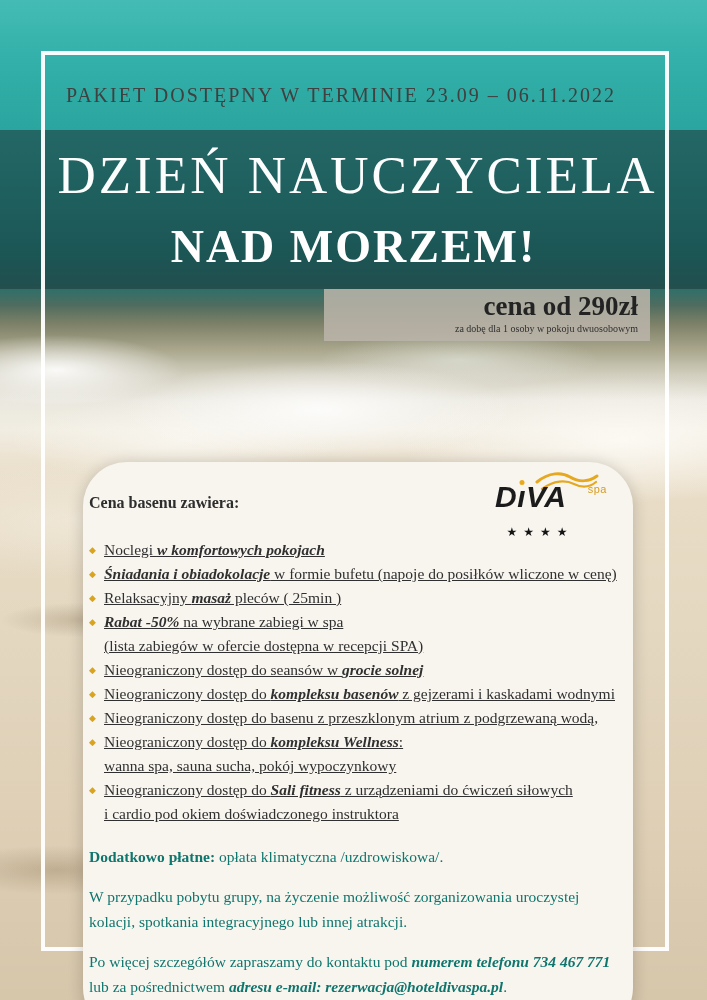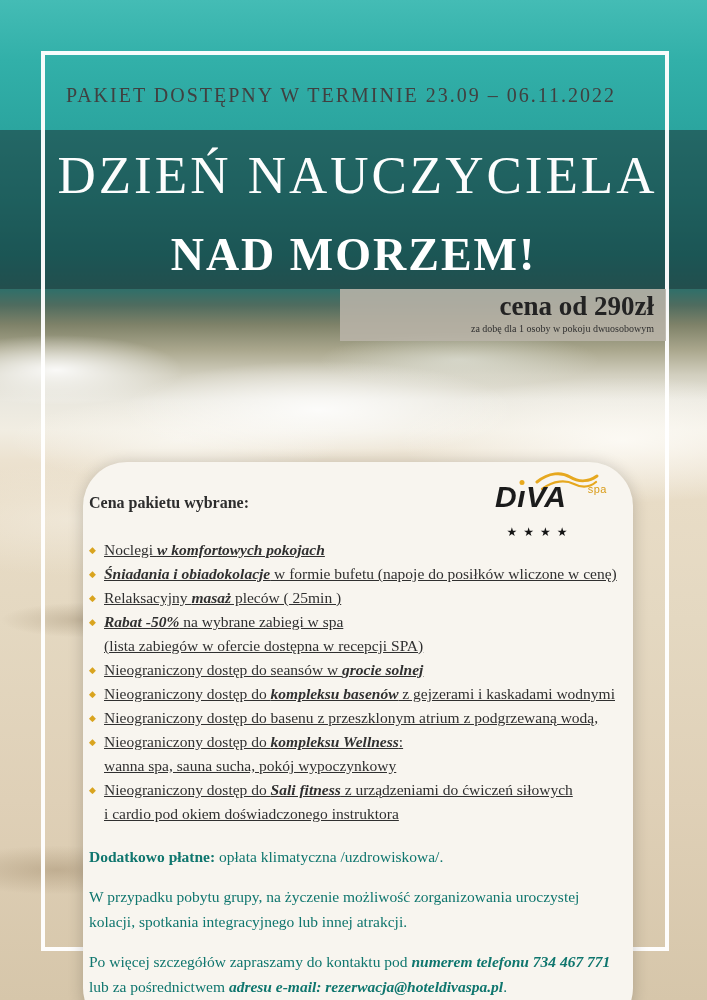--- a/index.html
+++ b/index.html
@@ -27,24 +27,24 @@
         #eae8df 40%, #f1ede2 43%, #ece2d0 46%, #e8dcc6 50%, #e4d8c1 62%,
         #dfd0b7 80%, #d6c6aa 100%);
   }
   .dark-band{position:absolute;left:0;top:130px;width:707px;height:159px;background:rgba(30,52,55,0.55);}
   .frame{position:absolute;left:41px;top:51px;width:628px;height:900px;border:4px solid rgba(255,255,255,0.96);box-sizing:border-box;}
 
   .banner{position:absolute;left:31px;top:84px;width:620px;text-align:center;
     color:#404040;font-size:20px;letter-spacing:2px;white-space:nowrap;}
   .title1{position:absolute;left:4px;top:145px;width:707px;text-align:center;
     color:#fcfdfd;font-size:53px;font-weight:400;letter-spacing:3px;}
-  .title2{position:absolute;left:0;top:228px;width:707px;text-align:center;
+  .title2{position:absolute;left:0;top:220px;width:707px;text-align:center;
     color:#ffffff;font-size:46px;font-weight:700;letter-spacing:2px;}
 
-  .price-band{position:absolute;left:340px;top:289px;width:326px;height:52px;
+  .price-band{position:absolute;left:324px;top:289px;width:326px;height:52px;
     background:rgba(186,180,169,0.88);text-align:right;box-sizing:border-box;padding:3px 12px 0 0;}
   .price{font-size:27px;font-weight:700;color:#232323;line-height:29px;}
   .price-note{font-size:10px;color:#2f2f2f;line-height:16px;}
 
   
   .card{position:absolute;left:83px;top:462px;width:550px;height:570px;
     background:#f8f5ef;border-radius:44px;box-shadow:0 2px 16px rgba(0,0,0,0.20);
     box-sizing:border-box;padding:32px 16px 0 6px;color:#303030;}
   .card-heading{font-size:16px;font-weight:700;color:#2d2d2d;}
 
@@ -82,21 +82,21 @@
   <div class="banner">PAKIET DOSTĘPNY W TERMINIE 23.09 – 06.11.2022</div>
   <div class="title1">DZIEŃ NAUCZYCIELA</div>
   <div class="title2">NAD MORZEM!</div>
 
   <div class="price-band">
     <div class="price">cena od 290zł</div>
     <div class="price-note">za dobę dla 1 osoby w pokoju dwuosobowym</div>
   </div>
 
   <div class="card">
-    <div class="card-heading">Cena pakietu wybrane:</div>
+    <div class="card-heading">Cena basenu zawiera:</div>
 
     <div class="logo">
       <svg class="logo-waves" width="64" height="22" viewBox="0 0 64 22">
         <path d="M2 13 C14 3, 27 3, 35 8 C45 14, 55 12, 62 7" stroke="#e6a81f" stroke-width="3" fill="none" stroke-linecap="round"></path>
         <path d="M7 20 C19 11, 31 11, 39 15 C47 19, 55 18, 61 13" stroke="#e6a81f" stroke-width="2.2" fill="none" stroke-linecap="round"></path>
       </svg>
       <span class="spa-label">spa</span>
       <div class="brand"><span>D</span><span class="i-wrap"><span>ı</span><span class="i-dot"></span></span><span>VA</span></div>
       <div class="stars">★★★★</div>
     </div>

